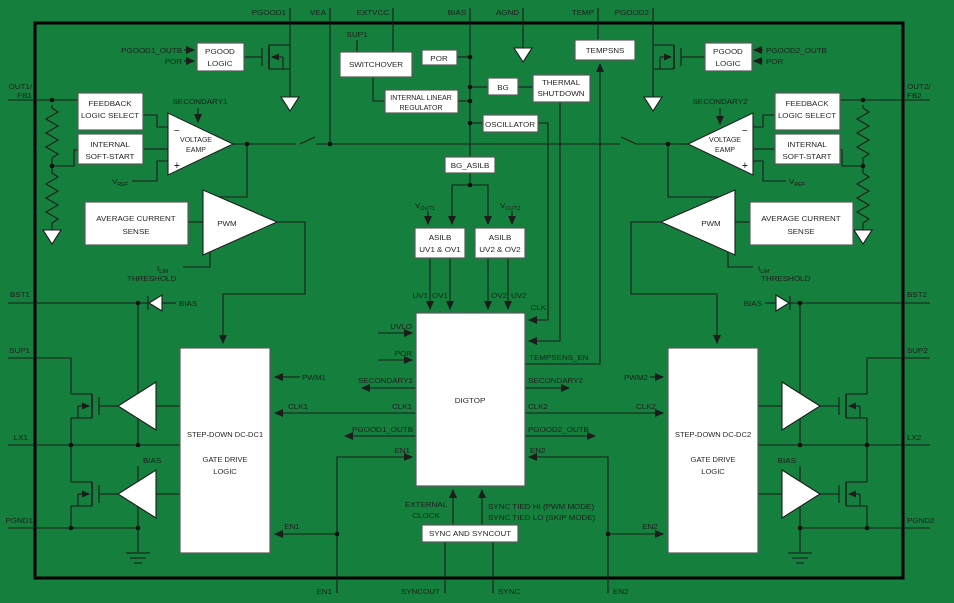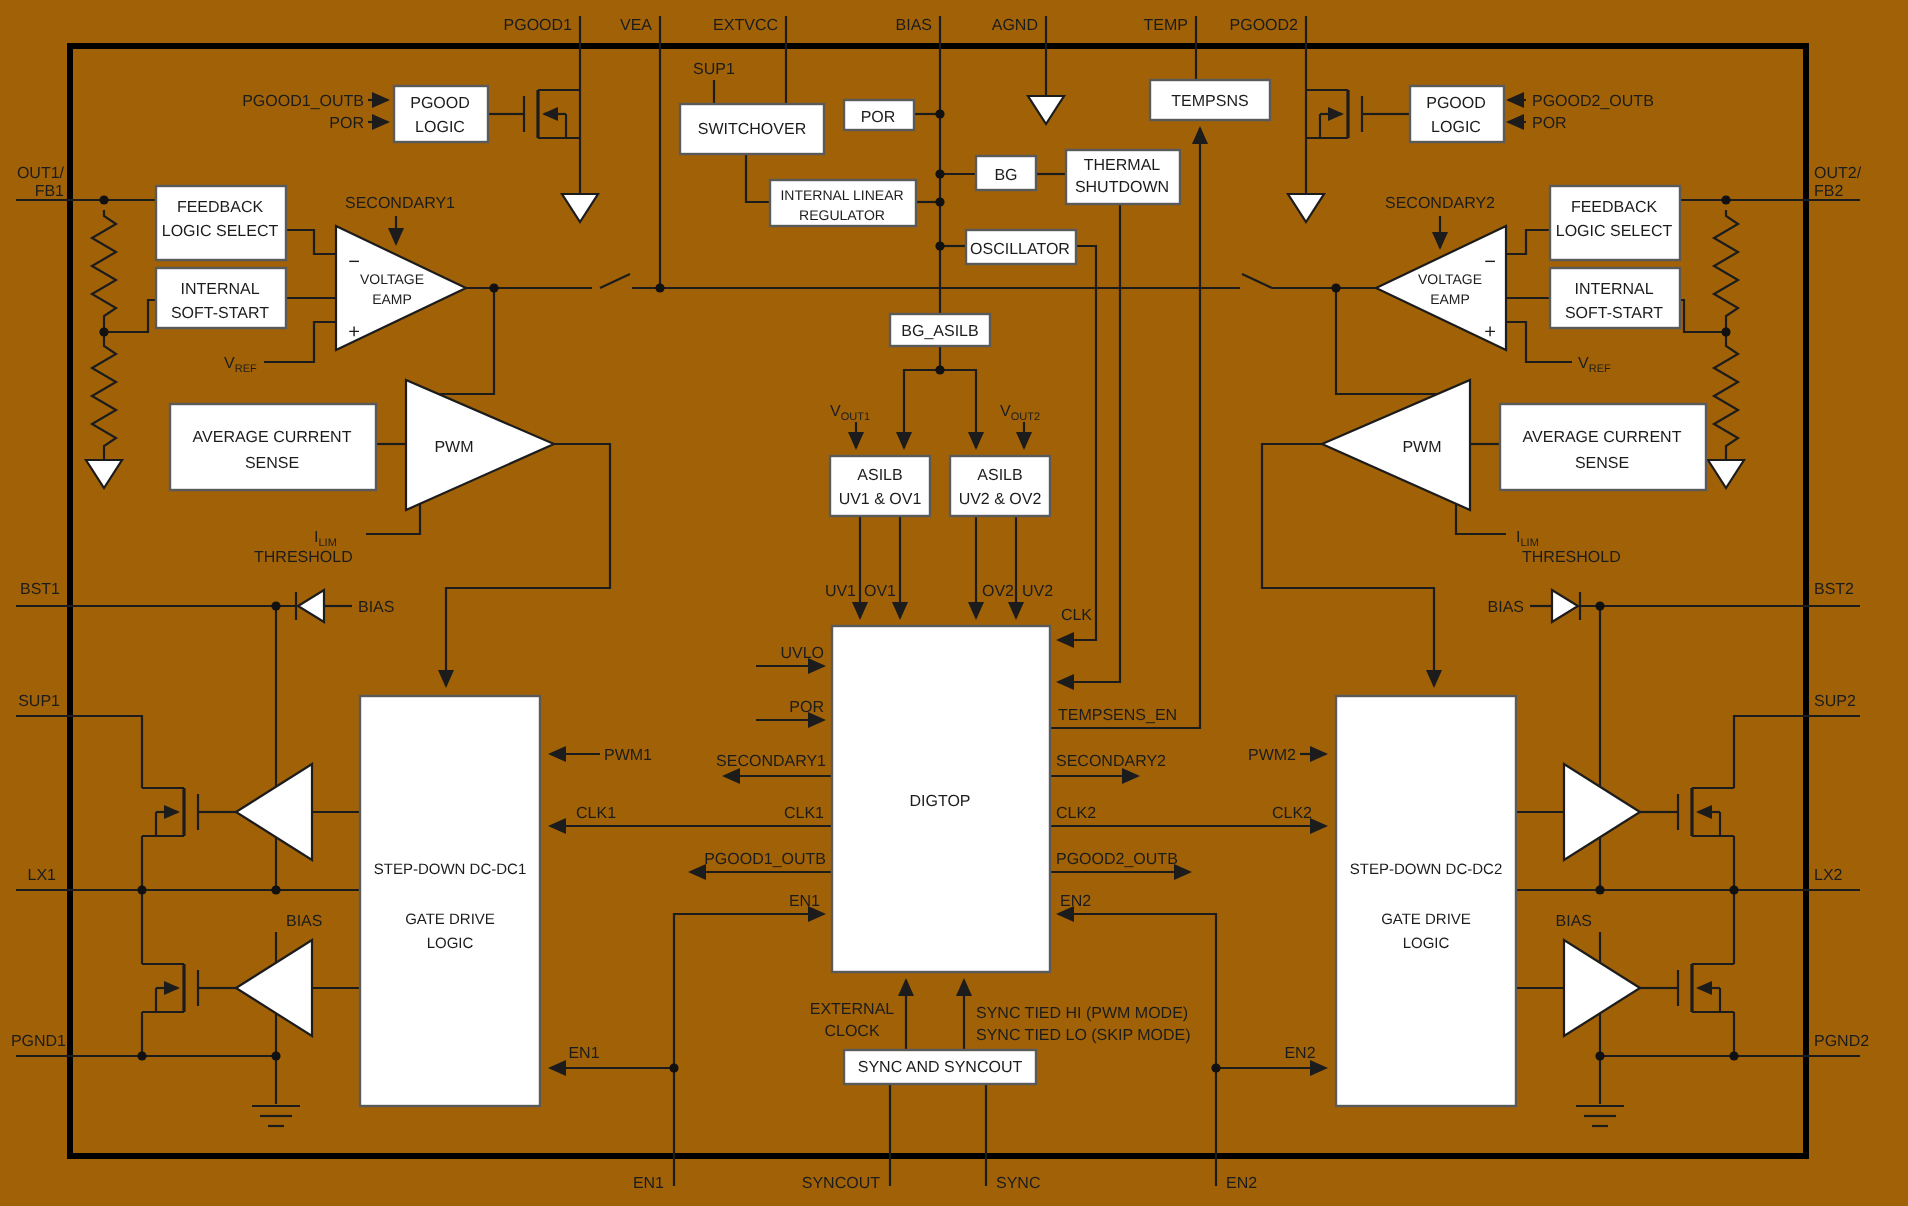--- a/index.html
+++ b/index.html
@@ -1,16 +1,16 @@
 <!DOCTYPE html>
 <html><head>
 <meta charset="utf-8">
 <style>
   html,body{margin:0;padding:0;background:#fff;}
-  #stage{position:relative;width:954px;height:603px;background:#a16207;font-family:"Liberation Sans",sans-serif;}
+  #stage{position:relative;width:954px;height:603px;background:#15803d;font-family:"Liberation Sans",sans-serif;}
   svg{position:absolute;left:0;top:0;}
   .w{stroke:#1c1c1c;fill:none;stroke-width:1.1;}
   .wb{stroke:#000;fill:none;stroke-width:3;}
   .bx{fill:#fff;stroke:#5a5a5a;stroke-width:1.2;}
   .tri{fill:#fff;stroke:#1c1c1c;stroke-width:1.1;}
   .dot{fill:#111;stroke:none;}
   .t{font-family:"Liberation Sans",sans-serif;font-size:8px;fill:#1c1c1c;}
   .t7{font-size:7px;}
   .t75{font-size:7.5px;}
   .tpm{font-size:10px;}

